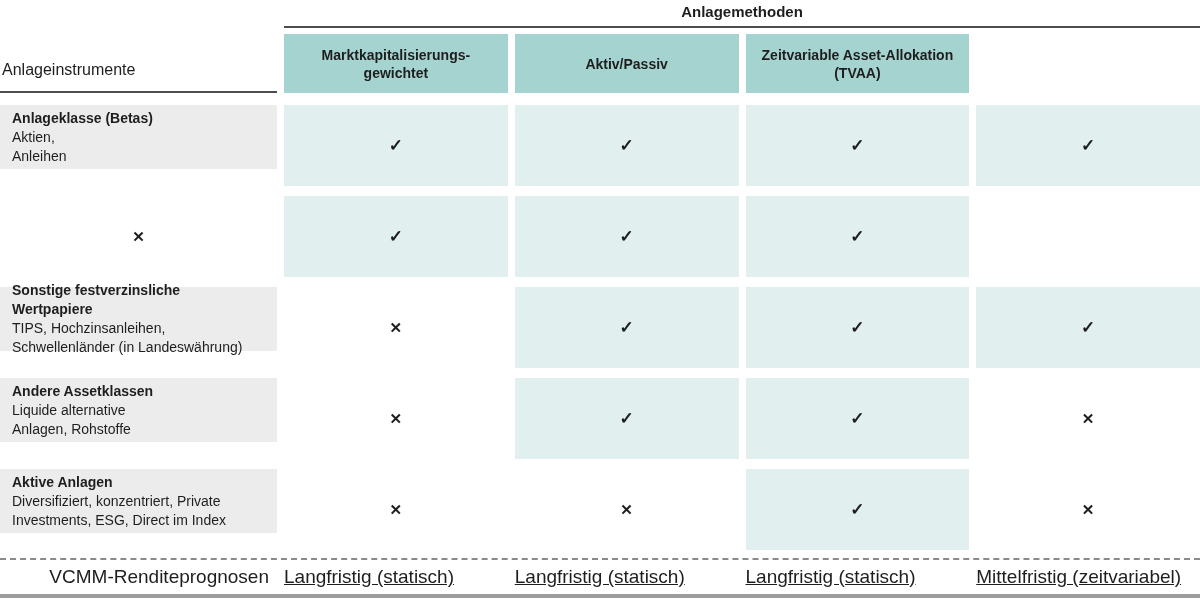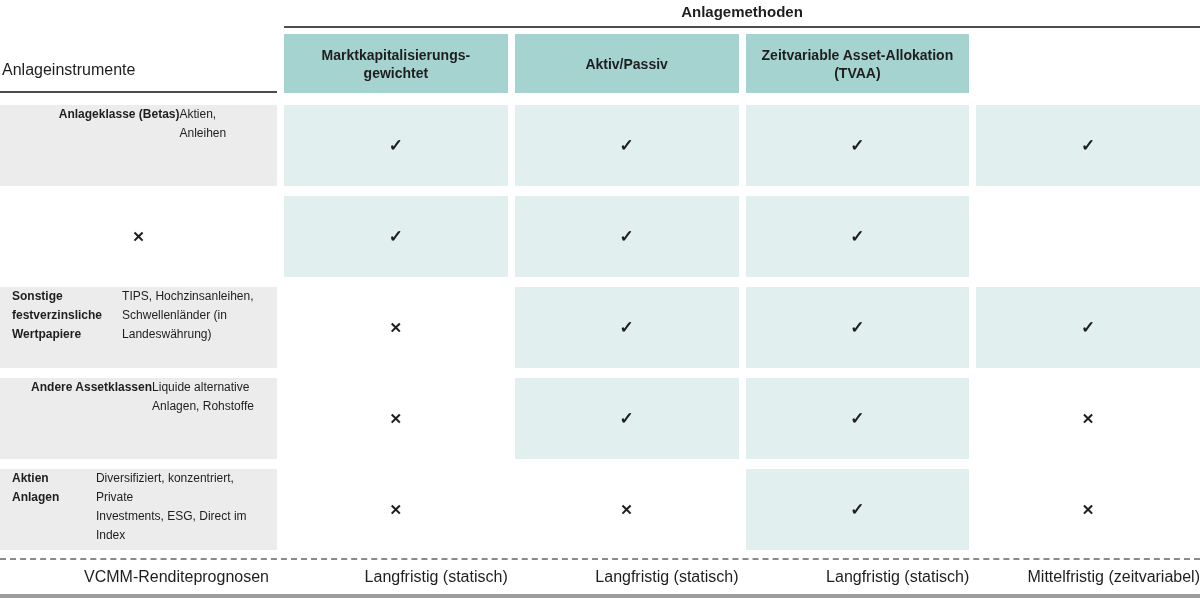--- a/index.html
+++ b/index.html
@@ -44,42 +44,42 @@
     height:59px;
     display:flex;align-items:center;justify-content:center;
     text-align:center;font-weight:bold;font-size:14px;line-height:18px;
     white-space:pre-line;padding:0 2px;
   }
   
   .data-row{margin-top:10px;}
   .data-row.first{margin-top:12px;}
   .label-cell{
     background:var(--label-bg);
-    height:81px;
-    display:flex;flex-direction:row;justify-content:center;
+    height:64px;
+    display:flex;flex-direction:column;justify-content:center;
     padding:0 4px 0 12px;
-    font-size:12px;line-height:19px;
+    font-size:14px;line-height:19px;
   }
   .label-title{font-weight:bold;white-space:pre-line;}
   .label-details{white-space:pre-line;}
   .val-cell{
     height:81px;
     display:flex;align-items:center;justify-content:center;
   }
   .val-cell.yes{background:var(--teal-cell);}
   .mark{font-weight:bold;font-size:17px;line-height:1;}
   .val-cell.no .mark{font-size:15px;}
   
   .footer-sep{
     width:1200px;margin-top:8px;
     border-top:2px dashed var(--dash-gray);
   }
-  .footer-row{height:34px;align-items:center;font-size:16px;}
+  .footer-row{height:34px;align-items:center;font-size:19px;}
   .footer-label{text-align:right;padding-right:8px;}
-  .footer-value{text-align:right;}
+  .footer-value{text-align:left;text-decoration:underline;}
   .bottom-bar{width:1200px;height:4px;background:var(--bar-gray);}
 </style>
 </head>
 <body>
 
 <div class="wrap">
 
   <div class="row">
     <div></div>
     <div class="methods-cell">Anlagemethoden</div>
@@ -165,21 +165,21 @@
     <div class="val-cell yes">
         <span class="mark">✓</span>
       </div>
     <div class="val-cell no">
         <span class="mark">✕</span>
       </div>
   </div>
 
   <div class="row data-row">
     <div class="label-cell">
-      <div class="label-title">Aktien Anlagen</div>
+      <div class="label-title">Aktive Anlagen</div>
       <div class="label-details">Diversifiziert, konzentriert, Private
 Investments, ESG, Direct im Index</div>
     </div>
     <div class="val-cell no">
         <span class="mark">✕</span>
       </div>
     <div class="val-cell no">
         <span class="mark">✕</span>
       </div>
     <div class="val-cell yes">

